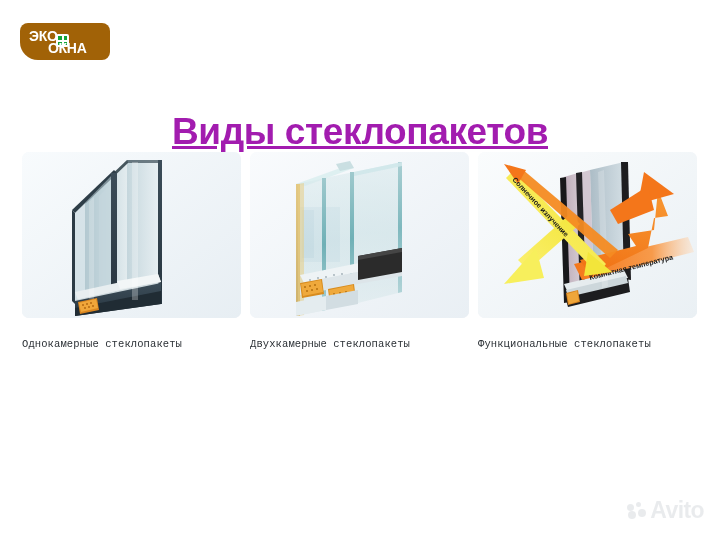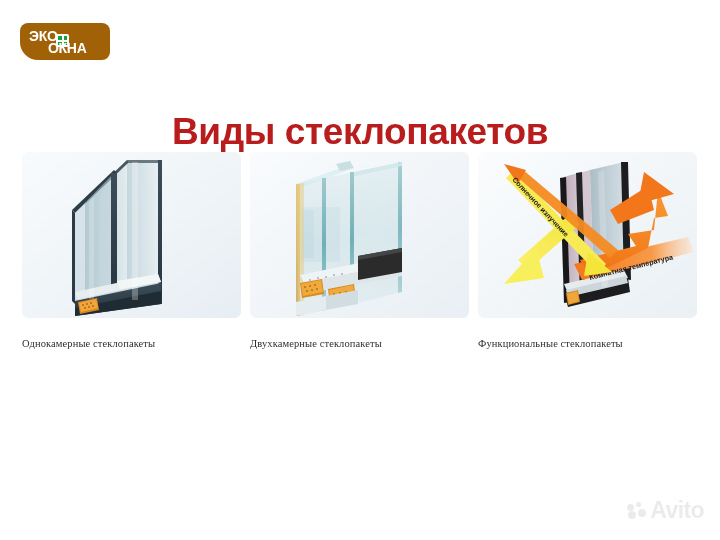--- a/index.html
+++ b/index.html
@@ -83,23 +83,24 @@
 
   
   #page-title {
     position: absolute;
     left: 0;
     right: 0;
     top: 86px;
     text-align: center;
     font-size: 37px;
     font-weight: bold;
-    color: #b91c1c;
+    color: #a21caf;
     letter-spacing: -0.4px;
     font-family: "Liberation Sans", sans-serif;
+    text-decoration: underline;
   }
 
   
   #card-row {
     position: absolute;
     left: 22px;
     top: 152px;
     width: 676px;
     display: flex;
     gap: 9px;
@@ -112,21 +113,21 @@
     height: 166px;
     background: linear-gradient(160deg, #f7fafc 0%, #eef3f7 55%, #e9eff4 100%);
     border-radius: 7px;
     overflow: hidden;
   }
   .card-caption {
     margin-top: 20px;
     font-size: 10.5px;
     color: #2c3136;
     letter-spacing: 0.1px;
-    font-family: Liberation Serif, serif;
+    font-family: Liberation Mono, monospace;
   }
   .fig-svg {
     position: absolute;
     left: 0;
     top: 0;
     width: 100%;
     height: 100%;
     display: block;
   }
 

